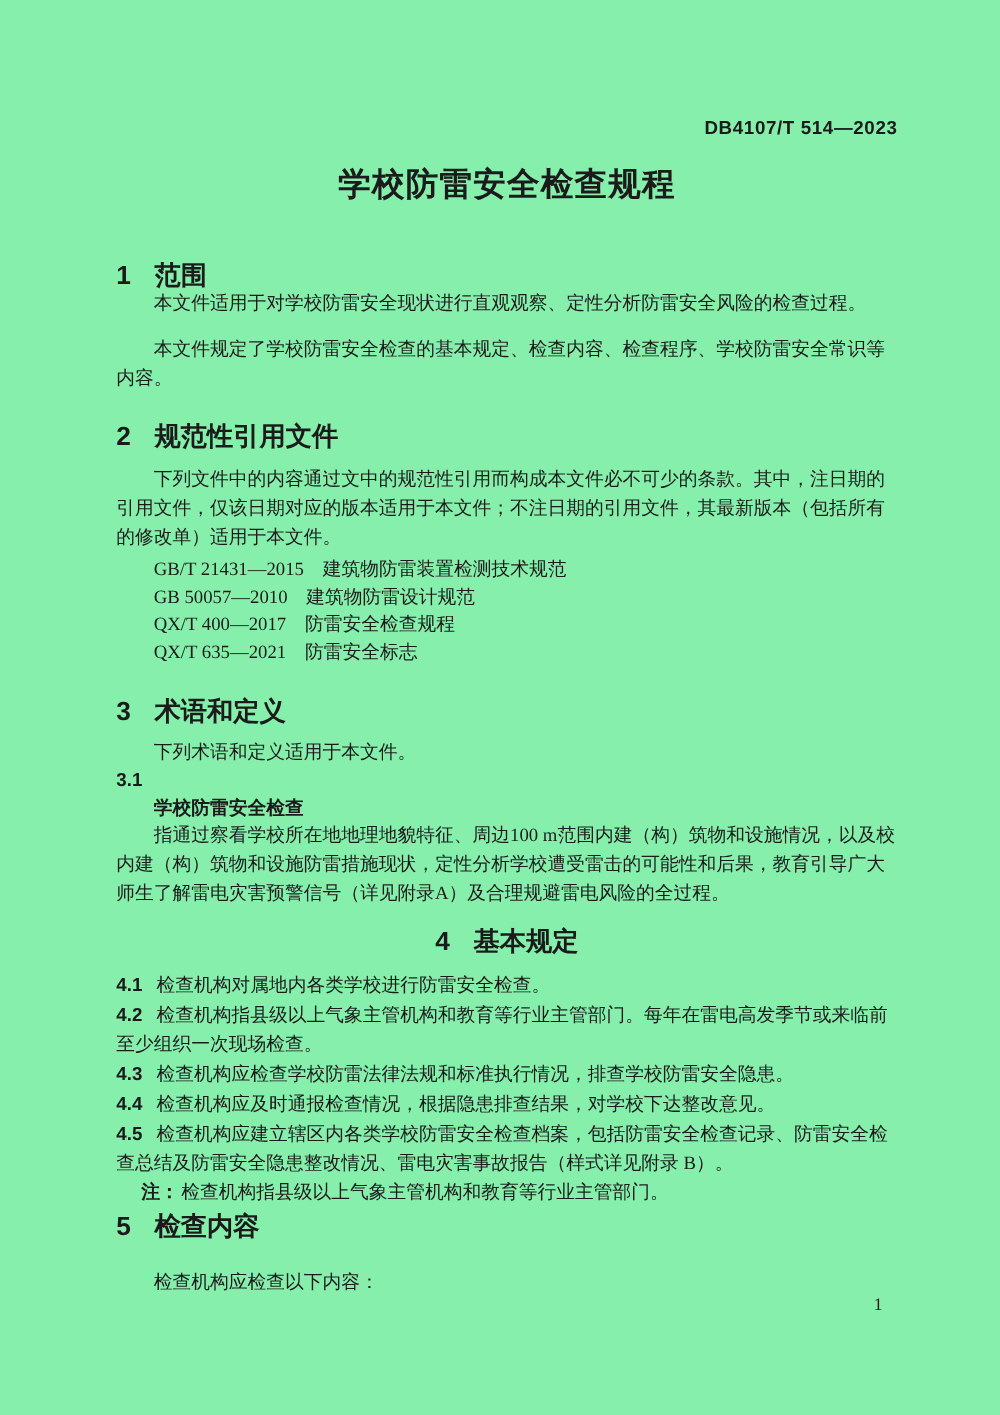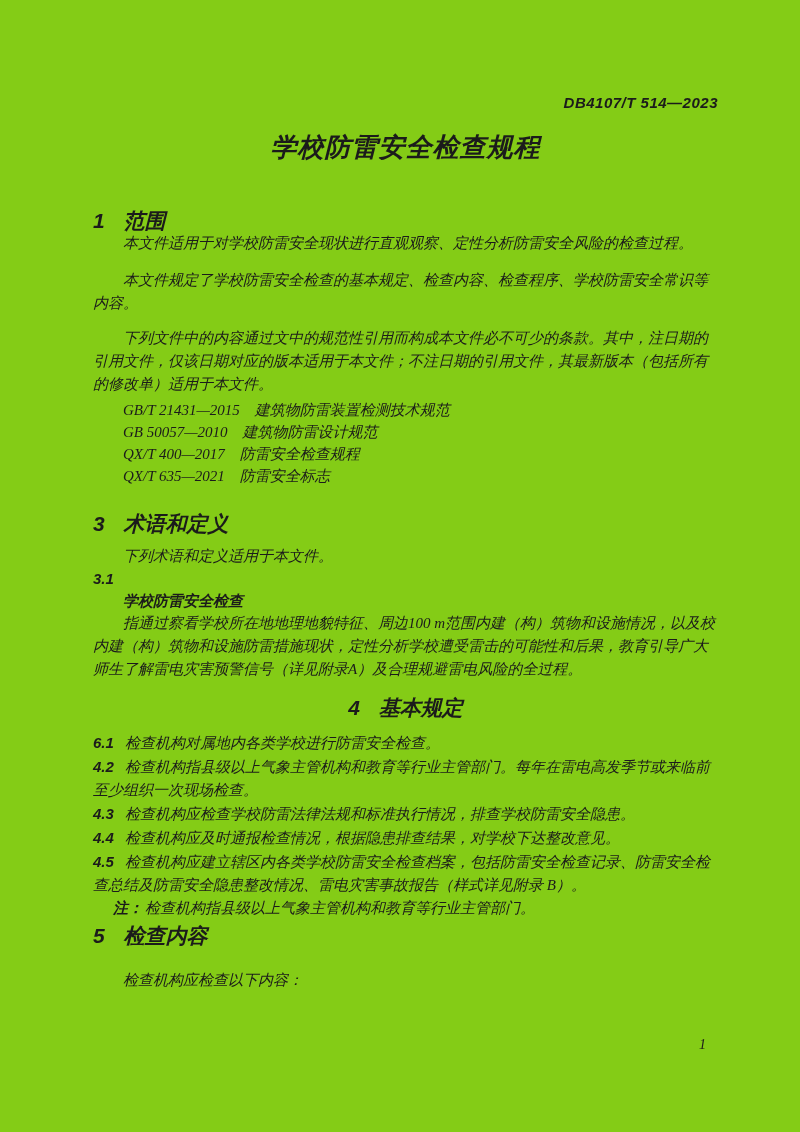--- a/index.html
+++ b/index.html
@@ -1,29 +1,28 @@
 <!DOCTYPE html>
 <html lang="zh"><head>
 <meta charset="utf-8">
 <style>
   html, body { margin: 0; padding: 0; background: #ffffff; }
   .page {
     position: relative;
     width: 800px;
     height: 1132px;
     margin: 0 auto;
-    background: #84cc16;
+    background: #86efac;
     box-sizing: border-box;
     padding: 94px 82px 0 93px;
     font-family: "Liberation Serif", serif;
     font-size: 15px;
     line-height: 23px;
     color: #1b1b1b;
     overflow: hidden;
-    font-style: italic;
   }
   .doc-code {
     text-align: right;
     font-family: "Liberation Sans", sans-serif;
     font-weight: 600;
     font-size: 15px;
     line-height: 17px;
     letter-spacing: 0.5px;
   }
   .doc-title {
@@ -101,41 +100,44 @@
   <div class="doc-code">DB4107/T 514—2023</div>
 
   <h1 class="doc-title">学校防雷安全检查规程</h1>
 
   <h2 class="sec-heading h-s1">
     <span class="sec-num">1</span><span>范围</span>
   </h2>
   <p class="indent">本文件适用于对学校防雷安全现状进行直观观察、定性分析防雷安全风险的检查过程。</p>
   <p class="indent mt-after-heading">本文件规定了学校防雷安全检查的基本规定、检查内容、检查程序、学校防雷安全常识等内容。</p>
 
+  <h2 class="sec-heading h-s2">
+    <span class="sec-num">2</span><span>规范性引用文件</span>
+  </h2>
   <p class="indent s2-intro">下列文件中的内容通过文中的规范性引用而构成本文件必不可少的条款。其中，注日期的引用文件，仅该日期对应的版本适用于本文件；不注日期的引用文件，其最新版本（包括所有的修改单）适用于本文件。</p>
   <div class="ref-list">
     <p class="ref-item">GB/T 21431—2015　建筑物防雷装置检测技术规范</p>
     <p class="ref-item">GB 50057—2010　建筑物防雷设计规范</p>
     <p class="ref-item">QX/T 400—2017　防雷安全检查规程</p>
     <p class="ref-item">QX/T 635—2021　防雷安全标志</p>
   </div>
 
   <h2 class="sec-heading h-s3">
     <span class="sec-num">3</span><span>术语和定义</span>
   </h2>
   <p class="indent s3-intro">下列术语和定义适用于本文件。</p>
   <p class="term-num">3.1</p>
   <p class="term-name">学校防雷安全检查</p>
   <p class="indent">指通过察看学校所在地地理地貌特征、周边100 m范围内建（构）筑物和设施情况，以及校内建（构）筑物和设施防雷措施现状，定性分析学校遭受雷击的可能性和后果，教育引导广大师生了解雷电灾害预警信号（详见附录A）及合理规避雷电风险的全过程。</p>
 
   <h2 class="sec-heading h-s4">
     <span class="sec-num">4</span><span>基本规定</span>
   </h2>
   <div class="clauses">
-    <p class="clause"><span class="clause-num">6.1</span><span>检查机构对属地内各类学校进行防雷安全检查。</span></p>
+    <p class="clause"><span class="clause-num">4.1</span><span>检查机构对属地内各类学校进行防雷安全检查。</span></p>
     <p class="clause"><span class="clause-num">4.2</span><span>检查机构指县级以上气象主管机构和教育等行业主管部门。每年在雷电高发季节或来临前至少组织一次现场检查。</span></p>
     <p class="clause"><span class="clause-num">4.3</span><span>检查机构应检查学校防雷法律法规和标准执行情况，排查学校防雷安全隐患。</span></p>
     <p class="clause"><span class="clause-num">4.4</span><span>检查机构应及时通报检查情况，根据隐患排查结果，对学校下达整改意见。</span></p>
     <p class="clause"><span class="clause-num">4.5</span><span>检查机构应建立辖区内各类学校防雷安全检查档案，包括防雷安全检查记录、防雷安全检查总结及防雷安全隐患整改情况、雷电灾害事故报告（样式详见附录 B）。</span></p>
   </div>
   <p class="note"><span class="note-label">注：</span><span>检查机构指县级以上气象主管机构和教育等行业主管部门。</span></p>
 
   <h2 class="sec-heading h-s5">
     <span class="sec-num">5</span><span>检查内容</span>
   </h2>

